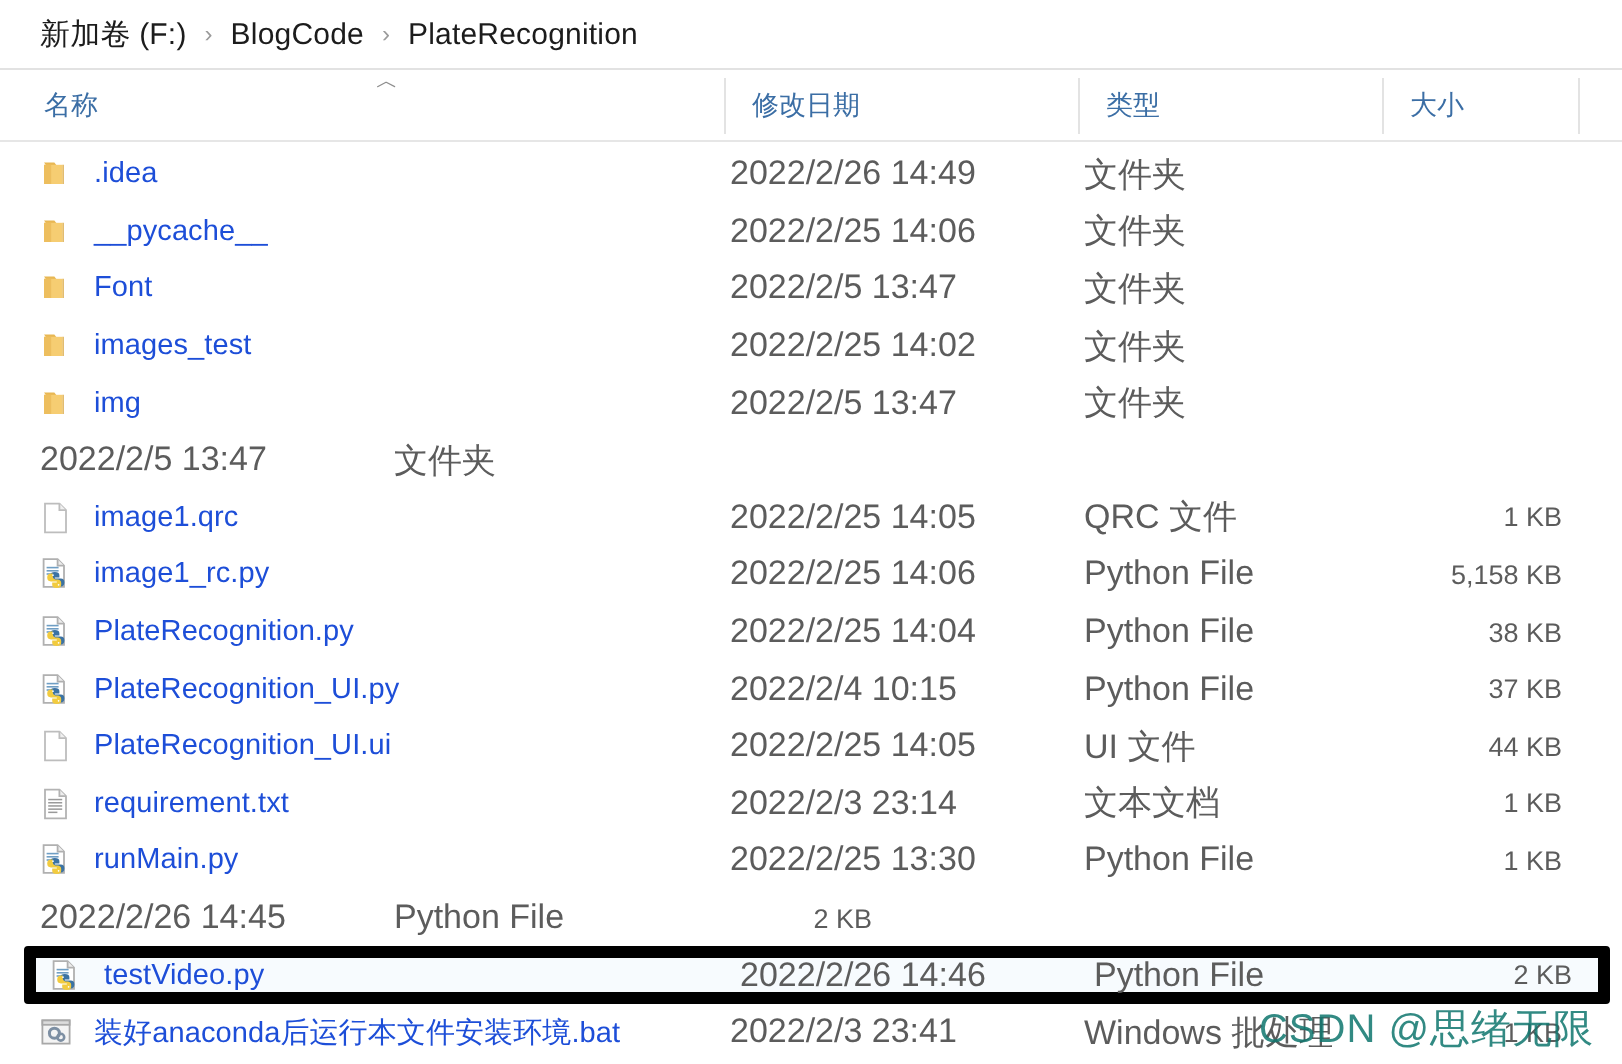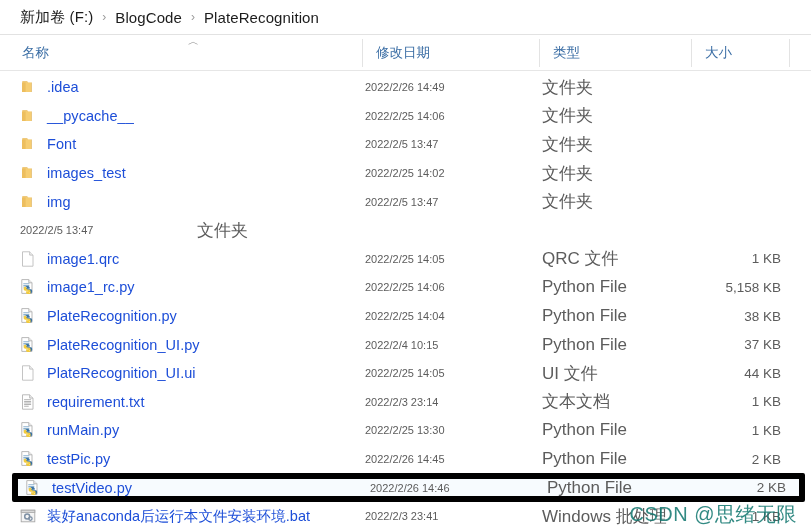--- a/index.html
+++ b/index.html
@@ -109,21 +109,21 @@
   }
   .fname {
     font-size: 14.5px;
     color: #1d4ed8;
     margin-left: 10px;
     white-space: nowrap;
     letter-spacing: 0.05px;
   }
   .cell-date {
     width: 177px;
-    font-size: 11px;
+    font-size: 17px;
     color: #5c5c5c;
     padding-left: 1px;
     box-sizing: border-box;
     white-space: nowrap;
   }
   .cell-type {
     width: 152px;
     font-size: 17px;
     color: #5c5c5c;
     padding-left: 1px;
@@ -414,59 +414,41 @@
             <circle cx="10.3" cy="14.4" r="0.42" fill="#ffffff"></circle>
           </svg>
         </span>
         <span class="fname">runMain.py</span>
       </div>
       <div class="cell-date">2022/2/25 13:30</div>
       <div class="cell-type">Python File</div>
       <div class="cell-size">1 KB</div>
     </div>
     <div class="row">
+      <div class="cell-date">2022/2/26 14:45</div>
+      <div class="cell-type">Python File</div>
+      <div class="cell-size">2 KB</div>
+    </div>
+    <div class="row selected">
       <div class="cell-name">
         <span class="icon">
           <svg width="18" height="18" viewBox="0 0 18 18">
             <path d="M2.8 1.6 h7.0 l3.2 3.2 v10.6 h-10.2 z" fill="#ffffff" stroke="#b0b0b0" stroke-width="0.9"></path>
             <path d="M9.8 1.6 v3.2 h3.2" fill="#ededed" stroke="#b0b0b0" stroke-width="0.9"></path>
             <g fill="#6f9ec4">
               <rect x="4.3" y="5.4" width="6.0" height="0.8"></rect>
               <rect x="4.3" y="7.0" width="6.0" height="0.8"></rect>
               <rect x="4.3" y="8.6" width="4.2" height="0.8"></rect>
             </g>
             <path d="M6.2 9.6 c0-1.1 0.8-1.6 2.2-1.6 c1.5 0 2.3 0.5 2.3 1.6 v1.2 h-2.3 v0.5 h3.0 c1.2 0 1.8 0.6 1.8 1.9 c0 1.4-0.7 2.0-1.9 2.0 h-0.9 v-1.3 c0-1.1-0.8-1.7-2.2-1.7 h-0.2 c-1.0 0-1.8-0.6-1.8-1.7 z" fill="#3b72a3"></path>
             <path d="M11.6 14.4 c0 1.1-0.8 1.6-2.2 1.6 c-1.5 0-2.3-0.5-2.3-1.6 v-1.2 h2.3 v-0.5 h-2.9 c-1.2 0-1.9-0.6-1.9-1.9 c0-1.4 0.7-2.0 1.9-2.0 h0.9 v1.3 c0 1.1 0.8 1.7 2.2 1.7 h0.2 c1.0 0 1.8 0.6 1.8 1.7 z" fill="#f2cb3e"></path>
             <circle cx="7.5" cy="9.6" r="0.42" fill="#ffffff"></circle>
             <circle cx="10.3" cy="14.4" r="0.42" fill="#ffffff"></circle>
           </svg>
         </span>
-        <span class="fname">testPic.py</span>
-      </div>
-      <div class="cell-date">2022/2/26 14:45</div>
-      <div class="cell-type">Python File</div>
-      <div class="cell-size">2 KB</div>
-    </div>
-    <div class="row selected">
-      <div class="cell-name">
-        <span class="icon">
-          <svg width="18" height="18" viewBox="0 0 18 18">
-            <path d="M2.8 1.6 h7.0 l3.2 3.2 v10.6 h-10.2 z" fill="#ffffff" stroke="#b0b0b0" stroke-width="0.9"></path>
-            <path d="M9.8 1.6 v3.2 h3.2" fill="#ededed" stroke="#b0b0b0" stroke-width="0.9"></path>
-            <g fill="#6f9ec4">
-              <rect x="4.3" y="5.4" width="6.0" height="0.8"></rect>
-              <rect x="4.3" y="7.0" width="6.0" height="0.8"></rect>
-              <rect x="4.3" y="8.6" width="4.2" height="0.8"></rect>
-            </g>
-            <path d="M6.2 9.6 c0-1.1 0.8-1.6 2.2-1.6 c1.5 0 2.3 0.5 2.3 1.6 v1.2 h-2.3 v0.5 h3.0 c1.2 0 1.8 0.6 1.8 1.9 c0 1.4-0.7 2.0-1.9 2.0 h-0.9 v-1.3 c0-1.1-0.8-1.7-2.2-1.7 h-0.2 c-1.0 0-1.8-0.6-1.8-1.7 z" fill="#3b72a3"></path>
-            <path d="M11.6 14.4 c0 1.1-0.8 1.6-2.2 1.6 c-1.5 0-2.3-0.5-2.3-1.6 v-1.2 h2.3 v-0.5 h-2.9 c-1.2 0-1.9-0.6-1.9-1.9 c0-1.4 0.7-2.0 1.9-2.0 h0.9 v1.3 c0 1.1 0.8 1.7 2.2 1.7 h0.2 c1.0 0 1.8 0.6 1.8 1.7 z" fill="#f2cb3e"></path>
-            <circle cx="7.5" cy="9.6" r="0.42" fill="#ffffff"></circle>
-            <circle cx="10.3" cy="14.4" r="0.42" fill="#ffffff"></circle>
-          </svg>
-        </span>
         <span class="fname">testVideo.py</span>
       </div>
       <div class="cell-date">2022/2/26 14:46</div>
       <div class="cell-type">Python File</div>
       <div class="cell-size">2 KB</div>
     </div>
     <div class="row">
       <div class="cell-name">
         <span class="icon">
           <svg width="18" height="18" viewBox="0 0 18 18">

